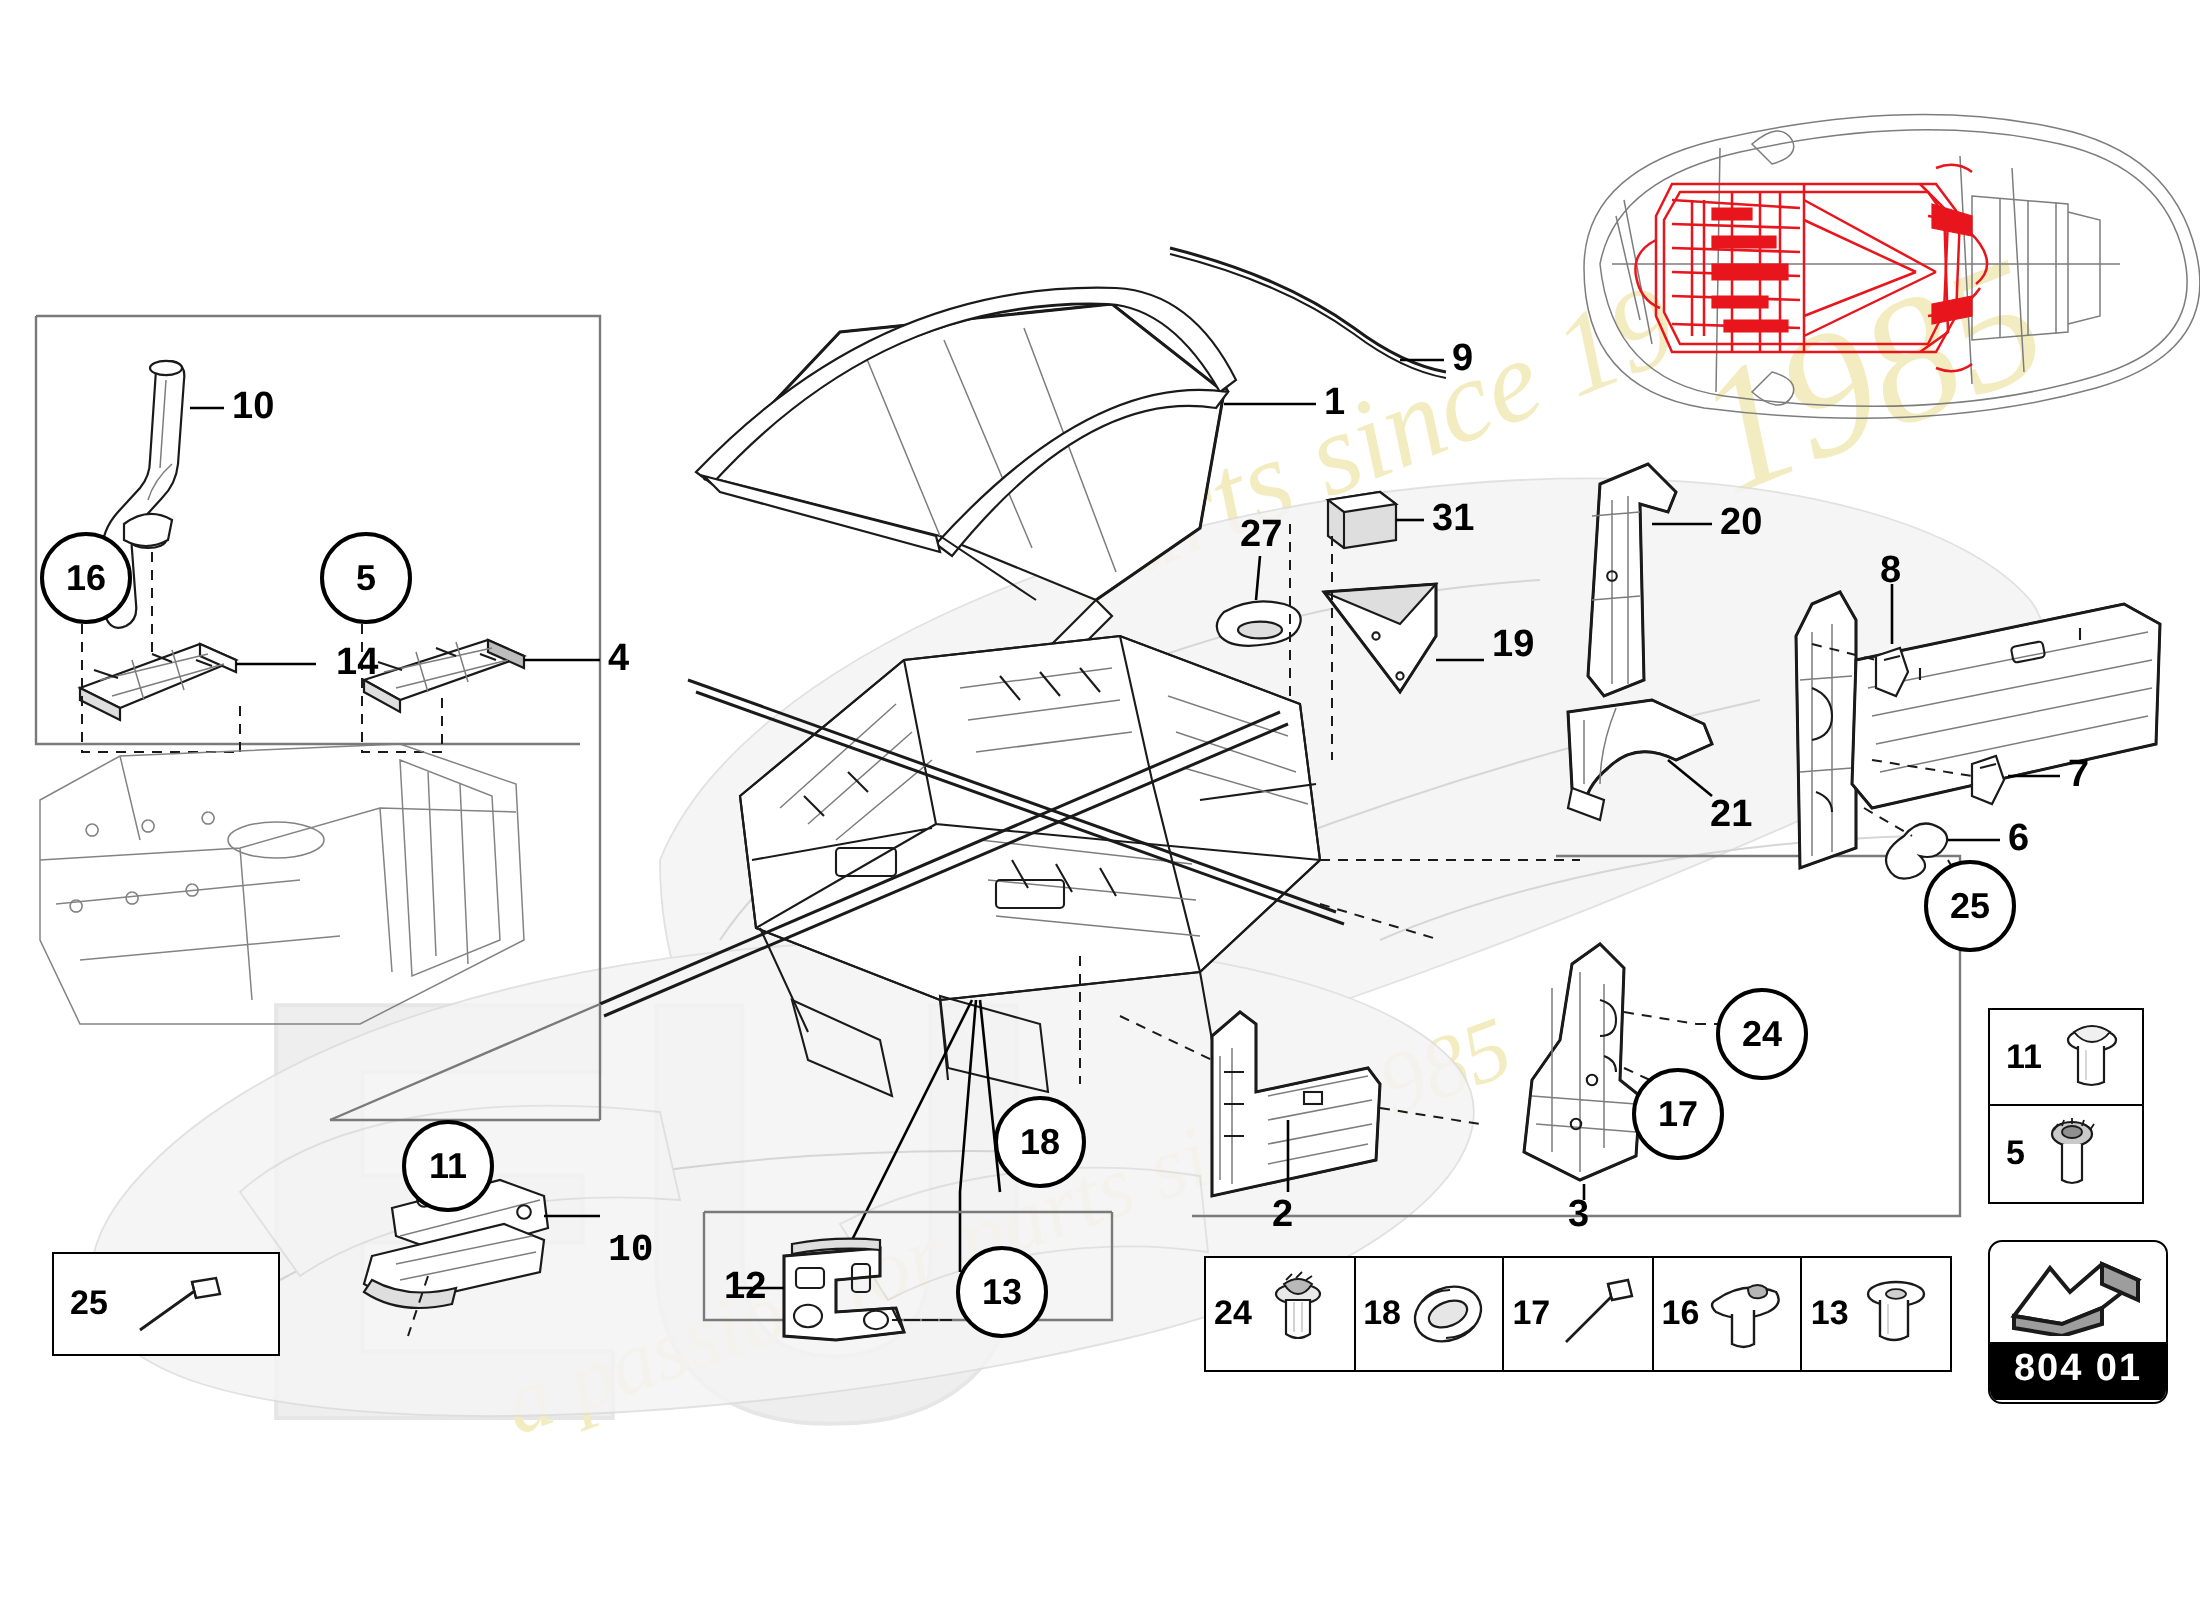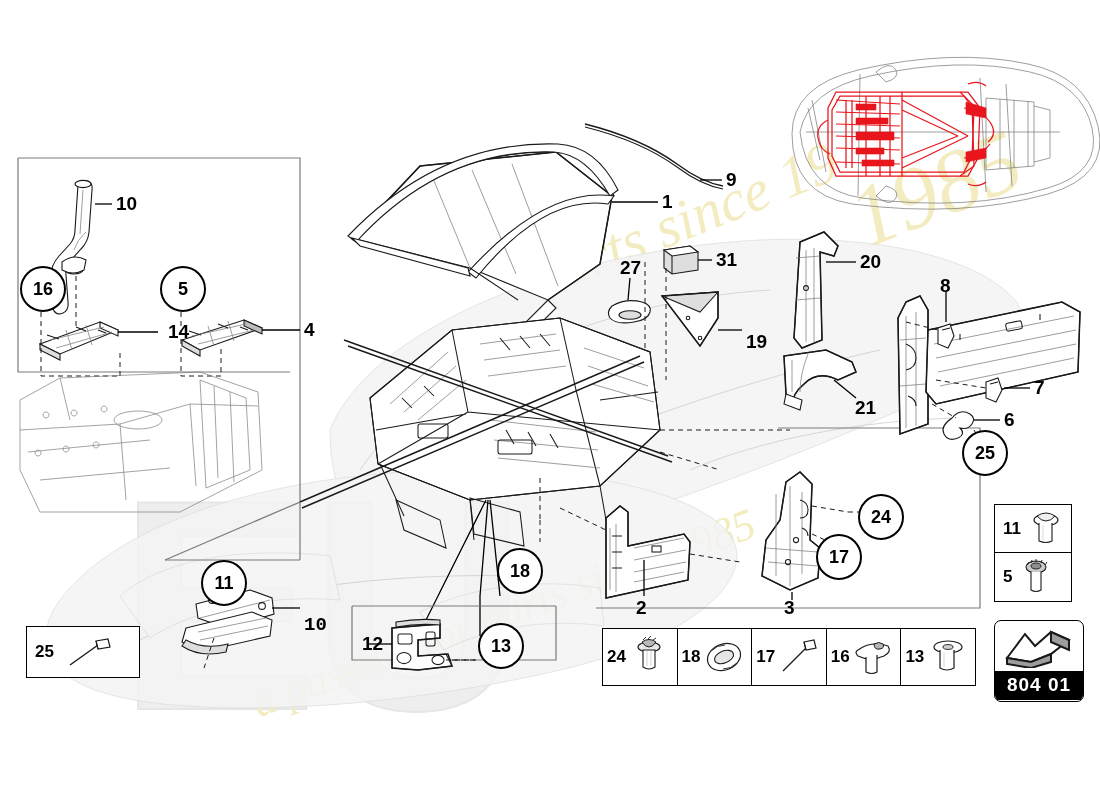--- a/index.html
+++ b/index.html
@@ -420,21 +420,21 @@
 
   <div class="num" style="left:726px;top:170px;">
     <span>9</span></div>
 
   <div class="num" style="left:620px;top:258px;">
     <span>27</span></div>
 
   <div class="num" style="left:716px;top:250px;">
     <span>31</span></div>
 
-  <div class="num" style="left:746px;top:332px;">
+  <div class="num" style="left:746px;top:313px;">
     <span>19</span></div>
 
   <div class="num" style="left:860px;top:252px;">
     <span>20</span></div>
 
   <div class="num" style="left:855px;top:398px;text-align:right;">
     <span>21</span></div>
 
   <div class="num" style="left:940px;top:276px;">
     <span>8</span></div>

